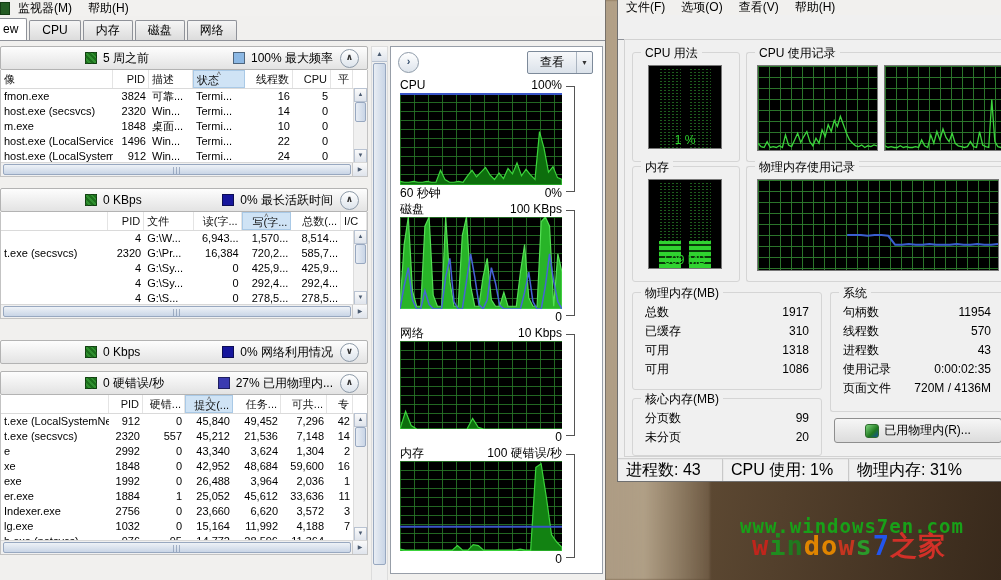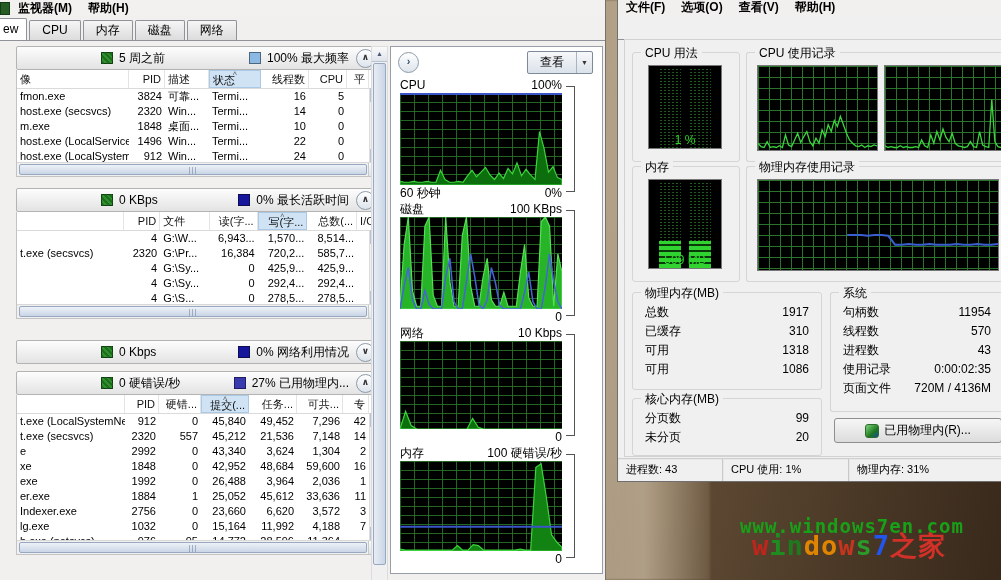--- a/index.html
+++ b/index.html
@@ -10,32 +10,32 @@
   #wfall{position:absolute;left:600px;top:0;width:110px;height:580px;
          background:linear-gradient(to right,rgba(222,210,190,.55),rgba(200,185,160,.75) 40%,rgba(150,130,105,.3));
          filter:blur(1px);}
   
   #wm1{position:absolute;left:752px;top:484px;font-size:27px;font-weight:bold;letter-spacing:1px;
        font-family:"DejaVu Sans Mono","Liberation Mono",monospace;margin-top:44px;}
   #wm2{position:absolute;left:740px;top:515px;font-size:19px;font-weight:bold;color:#18a018;
        font-family:"DejaVu Sans Mono","Liberation Mono",monospace;letter-spacing:1px;}
   
   .menubar{position:absolute;left:0;top:0;right:0;height:16px;background:#f2f1ef;
-           display:flex;align-items:center;gap:16px;padding-left:18px;font-size:12px;font-weight:bold;}
+           display:flex;align-items:center;gap:16px;padding-left:18px;font-size:12px;}
   .tabstrip{position:absolute;left:0;top:17px;right:0;height:23px;display:flex;align-items:flex-end;padding-left:0;}
   .tab{height:19px;line-height:19px;padding:0 12px;margin-right:2px;font-size:12px;
        background:linear-gradient(#f5f5f5,#dcdcdc);border:1px solid #8f9299;border-bottom:none;
        border-radius:2px 2px 0 0;}
   .tab.active{background:#fff;height:21px;line-height:21px;position:relative;z-index:2;}
   .strip-line{position:absolute;left:0;right:0;height:1px;background:#8f9299;}
   
   #rm{position:absolute;left:0;top:0;width:605px;height:580px;background:#f1f0ee;
       border-right:1px solid #77716a;}
   #rm-appicon{position:absolute;left:0;top:2px;width:8px;height:11px;background:#245c24;border:1px solid #143c14;}
-  .sec{position:absolute;left:0;width:368px;padding-left:16px;}
+  .sec{position:absolute;left:0;width:368px;}
   .sec-hdr{height:22px;background:linear-gradient(#fdfdfd,#e3e3e3);border:1px solid #b3b3b3;border-radius:2px;
            display:flex;align-items:center;font-size:12px;position:relative;}
   .sq{width:10px;height:10px;display:inline-block;margin-right:6px;border:1px solid rgba(0,0,0,.45);}
   .sq.green{background:repeating-linear-gradient(45deg,#1c6e1c 0 2px,#2f8f2f 2px 4px);}
   .sq.b-cpu{background:#8cb8e4;} .sq.b-disk{background:#16169c;} .sq.b-net{background:#16169c;} .sq.b-mem{background:#3a3ab0;}
   .hdr-left{margin-left:84px;display:flex;align-items:center;}
   .hdr-right{margin-left:auto;margin-right:34px;display:flex;align-items:center;}
   .chev{position:absolute;right:8px;top:2px;width:17px;height:17px;border-radius:50%;
         border:1px solid #8d9aa8;background:linear-gradient(#ffffff,#dde4ec);
         text-align:center;line-height:15px;font-size:9px;font-weight:bold;color:#333;}
@@ -107,21 +107,21 @@
                              repeating-linear-gradient(to bottom,rgba(45,122,45,.95) 0 1px,transparent 1px 11px);
             border:1px solid #777;box-sizing:border-box;}
   .kvs{position:absolute;left:0;right:0;top:10px;}
   .kv-row{display:flex;justify-content:space-between;height:19px;line-height:19px;font-size:12px;padding:0 12px;}
   #resmon-btn{position:absolute;left:216px;top:418px;width:166px;height:23px;border:1px solid #8e8e8e;border-radius:3px;
               background:linear-gradient(#f6f6f6,#dcdcdc);display:flex;align-items:center;justify-content:center;
               gap:5px;font-size:12px;}
   #rm-btn-icon{width:12px;height:12px;border-radius:3px;border:1px solid #2d6b2d;
                background:linear-gradient(135deg,#7fd47f,#1f7a1f 60%,#134e9b);}
   #tm-status{position:absolute;left:0;right:0;bottom:0;height:22px;border-top:1px solid #cfcfcf;display:flex;background:#f0f0f0;}
-  .st-cell{line-height:21px;font-size:11px;padding-left:8px;border-right:1px solid #c8c8c8;box-shadow:inset 1px 1px 0 #e8e8e8;}
+  .st-cell{line-height:21px;font-size:16px;padding-left:8px;border-right:1px solid #c8c8c8;box-shadow:inset 1px 1px 0 #e8e8e8;}
 </style>
 </head>
 <body>
 
 <div id="root">
   <div id="wfall"></div>
   <div id="wm1"><span style="color: rgb(192, 37, 28);">w</span><span style="color: rgb(31, 140, 31);">i</span><span style="color: rgb(31, 122, 31);">n</span><span style="color: rgb(224, 133, 0);">d</span><span style="color: rgb(224, 133, 0);">o</span><span style="color: rgb(196, 53, 32);">w</span><span style="color: rgb(42, 154, 42);">s</span><span style="color: rgb(34, 85, 238);">7</span><span style="color: rgb(210, 48, 40);">之</span><span style="color: rgb(210, 48, 40);">家</span></div>
   <div id="wm2">www.windows7en.com</div>
 
   <div id="rm">

